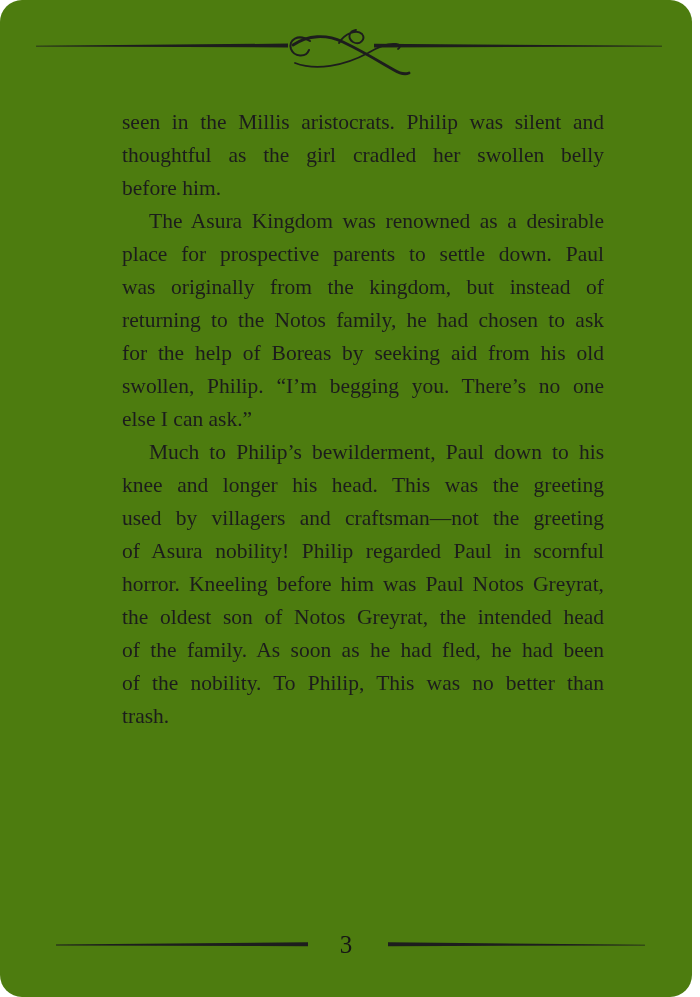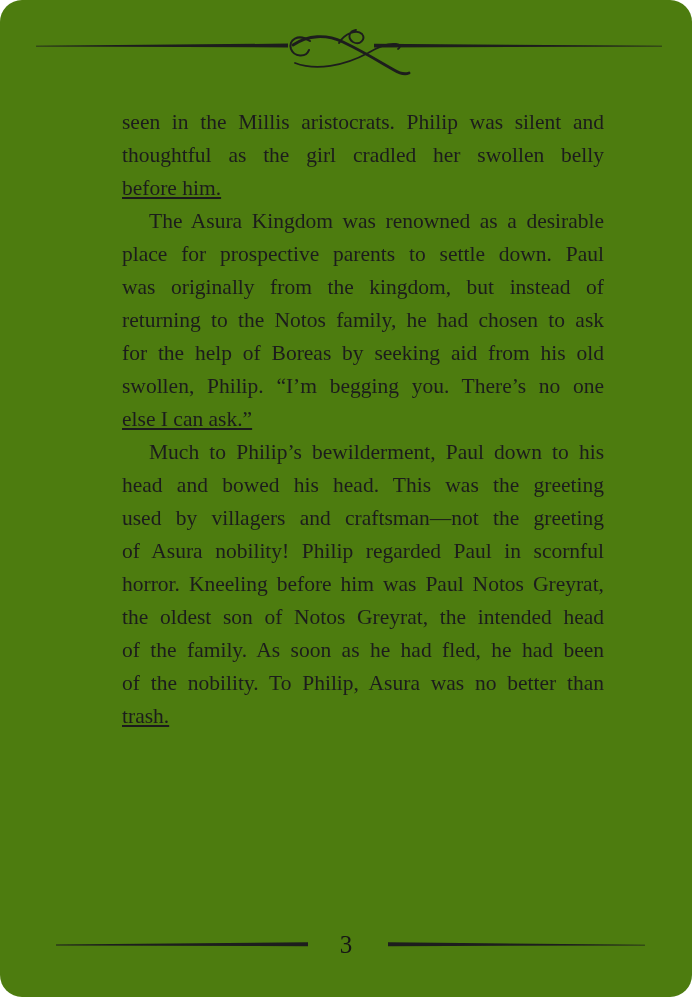--- a/index.html
+++ b/index.html
@@ -40,21 +40,21 @@
     line-height: 33px;
     color: #1c1c1c;
   }
   .paragraph { margin: 0; padding: 0; }
   .line {
     height: 33px;
     overflow: hidden;
     text-align: justify;
     text-align-last: justify;
   }
-  .line.endline { text-align-last: left; text-decoration: underline; }
+  .line.endline { text-align-last: left; }
   .line.indent { text-indent: 27px; }
   .line em { font-style: italic; }
   
   .footer-divider {
     position: absolute;
     left: 0;
     top: 936px;
     width: 700px;
     height: 20px;
   }
@@ -107,27 +107,27 @@
         <div class="line indent">The Asura Kingdom was renowned as a desirable</div>
         <div class="line">place for prospective parents to settle down. Paul</div>
         <div class="line">was originally from the kingdom, but instead of</div>
         <div class="line">returning to the Notos family, he had chosen to ask</div>
         <div class="line">for the help of Boreas by seeking aid from his old</div>
         <div class="line">swollen, Philip. “I’m begging you. There’s no one</div>
         <div class="line endline">else I can ask.”</div>
       </div>
       <div class="paragraph">
         <div class="line indent">Much to Philip’s bewilderment, Paul down to his</div>
-        <div class="line">head and bowed his head. This was the greeting</div>
+        <div class="line">knee and longer his head. This was the greeting</div>
         <div class="line">used by villagers and craftsman—not the greeting</div>
         <div class="line">of Asura nobility! Philip regarded Paul in scornful</div>
         <div class="line">horror. Kneeling before him was Paul Notos Greyrat,</div>
         <div class="line">the oldest son of Notos Greyrat, the intended head</div>
         <div class="line">of the family. As soon as he had fled, he had been</div>
-        <div class="line">of the nobility. To Philip, Asura was no better than</div>
+        <div class="line">of the nobility. To Philip, This was no better than</div>
         <div class="line endline">trash.</div>
       </div>
     </div>
 
   <div class="footer-divider">
     <svg viewBox="0 0 700 20">
       <g fill="#1d1d1d" stroke="none">
         <polygon points="56,8.6 308,6.3 308,10.2 56,9.4"></polygon>
         <polygon points="388,6.3 388,10.2 645,9.4 645,8.7"></polygon>
       </g>

